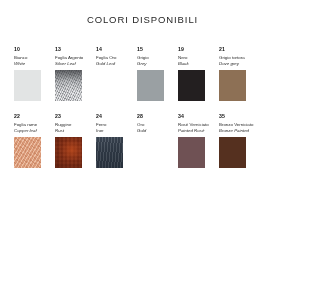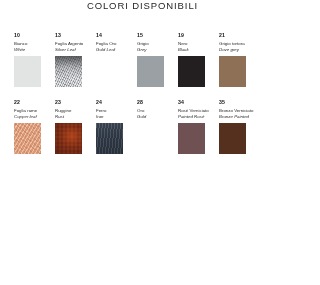--- a/index.html
+++ b/index.html
@@ -15,20 +15,21 @@
     color: #1a1a1a;
     position: relative;
   }
   #page-title {
     text-align: center;
     font-size: 9.5px;
     letter-spacing: 0.9px;
     color: #262626;
     font-weight: 400;
     margin: 0;
+    padding-top: 14px;
     line-height: 12px;
   }
   .palette {
     padding: 0 14px;
     margin-top: 20px;
   }
   .color-row {
     display: flex;
     flex-direction: row;
     margin-bottom: 12px;

